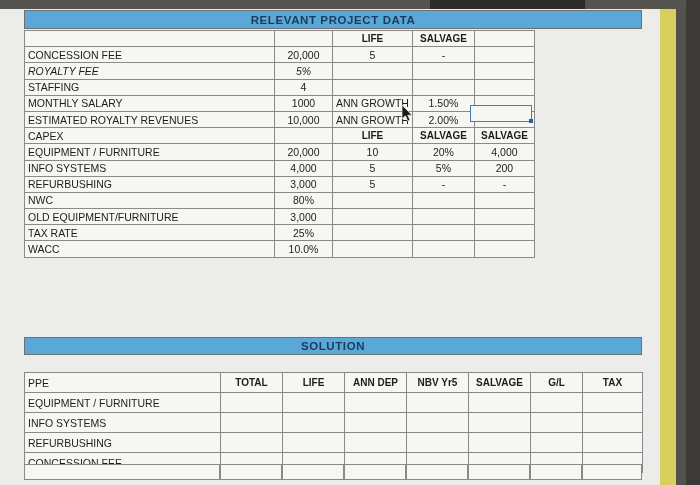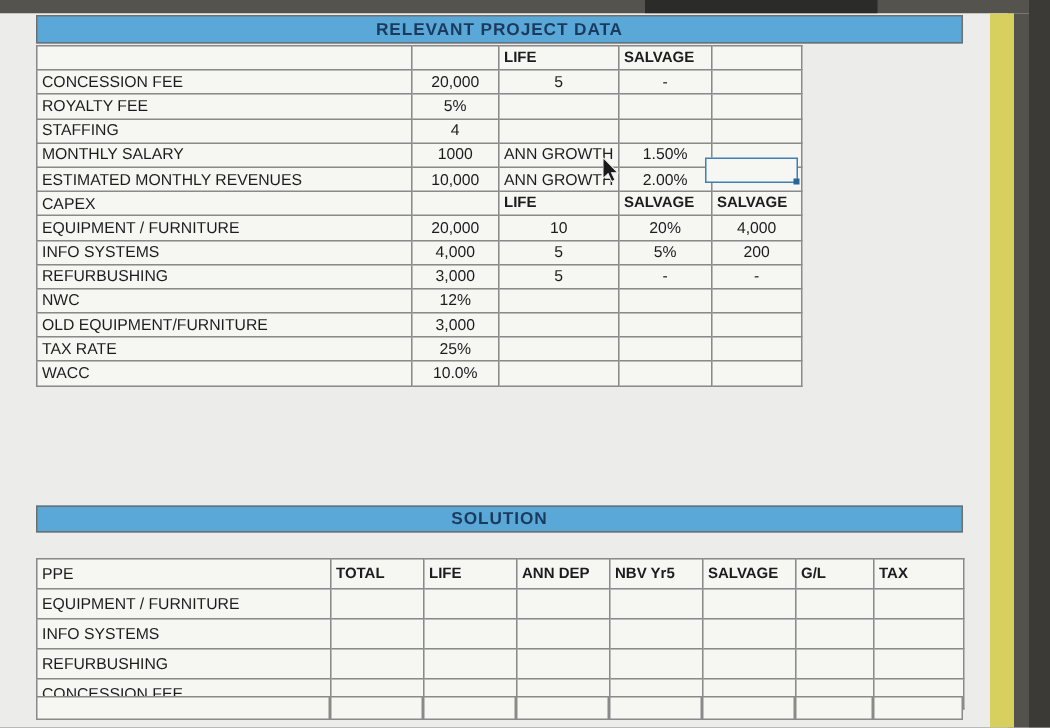--- a/index.html
+++ b/index.html
@@ -108,25 +108,26 @@
     border: 1px solid #8a8a8a;
     height: 15px;
     padding: 0 3px;
     background: #f6f6f3;
     overflow: hidden;
     white-space: nowrap;
   }
   td.lbl { text-align: left; }
   td.num { text-align: center; }
   td.hdr {
+    text-align: center;
     font-weight: bold;
     font-size: 10px;
   }
   td.blank { border: none; background: transparent; }
-  td.shade { background: #dfe6ef; }
+  td.shade { background: #dfe6ef; font-style: italic; }
   
   #tbl-data { top: 21px; left: 24px; }
   #tbl-data td { height: 15.2px; }
   
   #tbl-solution { top: 363px; left: 24px; }
   #tbl-solution td { height: 19px; }
   
   #empty-box {
     position: absolute;
     top: 96px; left: 470px;
@@ -205,21 +206,21 @@
             <td class="blank"></td>
           </tr>
           <tr>
             <td class="lbl">MONTHLY SALARY</td>
             <td class="num">1000</td>
             <td class="num">ANN GROWTH</td>
             <td class="num">1.50%</td>
             <td class="blank"></td>
           </tr>
           <tr>
-            <td class="lbl">ESTIMATED MONTHLY REVENUES</td>
+            <td class="lbl">ESTIMATED ROYALTY REVENUES</td>
             <td class="num">10,000</td>
             <td class="num">ANN GROWTH</td>
             <td class="num">2.00%</td>
             <td class="blank"></td>
           </tr>
           <tr>
             <td class="lbl">CAPEX</td>
             <td class="num"></td>
             <td class="hdr">LIFE</td>
             <td class="hdr">SALVAGE</td>
@@ -241,21 +242,21 @@
           </tr>
           <tr>
             <td class="lbl">REFURBUSHING</td>
             <td class="num">3,000</td>
             <td class="num">5</td>
             <td class="num">-</td>
             <td class="num">-</td>
           </tr>
           <tr>
             <td class="lbl">NWC</td>
-            <td class="num">12%</td>
+            <td class="num">80%</td>
             <td class="blank"></td>
             <td class="blank"></td>
             <td class="blank"></td>
           </tr>
           <tr>
             <td class="lbl">OLD EQUIPMENT/FURNITURE</td>
             <td class="num">3,000</td>
             <td class="blank"></td>
             <td class="blank"></td>
             <td class="blank"></td>

